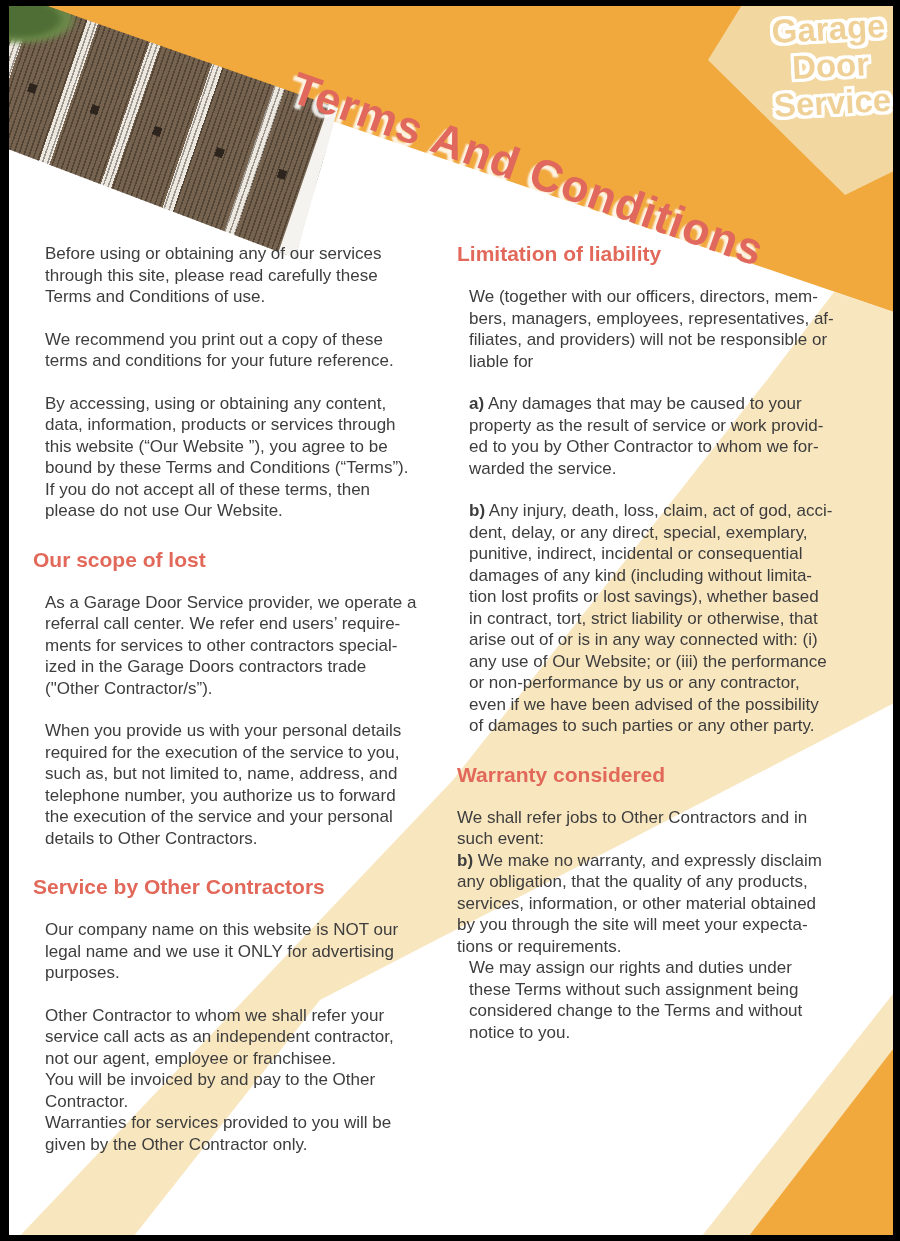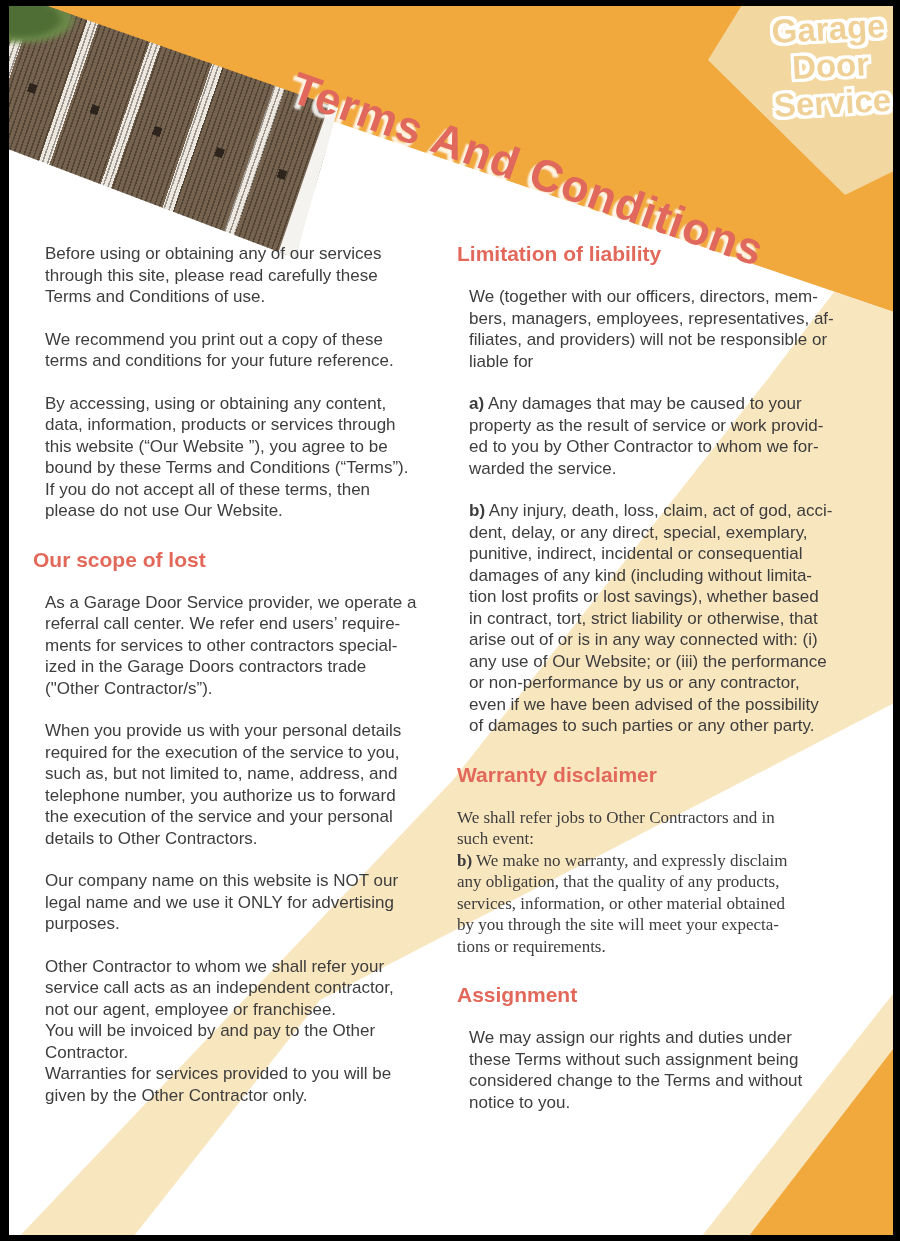--- a/index.html
+++ b/index.html
@@ -76,21 +76,21 @@
     text-shadow:-3px 5px 2px rgba(255,255,255,0.88);
   }
   
   .col{
     position:absolute;width:424px;z-index:7;color:#3D3D3D;
     font-size:17px;line-height:21.5px;
   }
   .col-left{left:33px;top:243px;}
   .col-right{left:457px;top:240px;}
   .body{margin:0 12px 21px;white-space:pre-line;}
-  .tight{margin:0;font-family:Liberation Serif, serif;}
+  .tight{margin:0;}
   .col h2{
     margin:24px 0 18px;font-size:21px;line-height:28px;font-weight:bold;color:#E2685A;
   }
   .col > :first-child{margin-top:0;}
   .marker{font-weight:bold;}
   
   .frame{
     position:absolute;inset:0;z-index:99;pointer-events:none;
     border-style:solid;border-color:#000;border-width:6px 7px 6px 9px;
   }
@@ -140,20 +140,21 @@
 referral call center. We refer end users’ require-
 ments for services to other contractors special-
 ized in the Garage Doors contractors trade
 ("Other Contractor/s”).</p>
     <p class="body">When you provide us with your personal details
 required for the execution of the service to you,
 such as, but not limited to, name, address, and
 telephone number, you authorize us to forward
 the execution of the service and your personal
 details to Other Contractors.</p>
+    <h2>Service by Other Contractors</h2>
     <p class="body">Our company name on this website is NOT our
 legal name and we use it ONLY for advertising
 purposes.</p>
     <p class="body">Other Contractor to whom we shall refer your
 service call acts as an independent contractor,
 not our agent, employee or franchisee.
 You will be invoiced by and pay to the Other
 Contractor.
 Warranties for services provided to you will be
 given by the Other Contractor only.</p>
@@ -173,29 +174,28 @@
 dent, delay, or any direct, special, exemplary,
 punitive, indirect, incidental or consequential
 damages of any kind (including without limita-
 tion lost profits or lost savings), whether based
 in contract, tort, strict liability or otherwise, that
 arise out of or is in any way connected with: (i)
 any use of Our Website; or (iii) the performance
 or non-performance by us or any contractor,
 even if we have been advised of the possibility
 of damages to such parties or any other party.</span></p>
-    <h2>Warranty disclaimer</h2>
+    <h2>Warranty considered</h2>
     <p class="body tight">We shall refer jobs to Other Contractors and in
 such event:</p>
     <p class="body tight"><b class="marker">b)</b><span> We make no warranty, and expressly disclaim
 any obligation, that the quality of any products,
 services, information, or other material obtained
 by you through the site will meet your expecta-
 tions or requirements.</span></p>
-    <h2>Assignment</h2>
     <p class="body">We may assign our rights and duties under
 these Terms without such assignment being
 considered change to the Terms and without
 notice to you.</p>
   </div>
 
   <div class="frame"></div>
 </div>
 
 </body></html>

